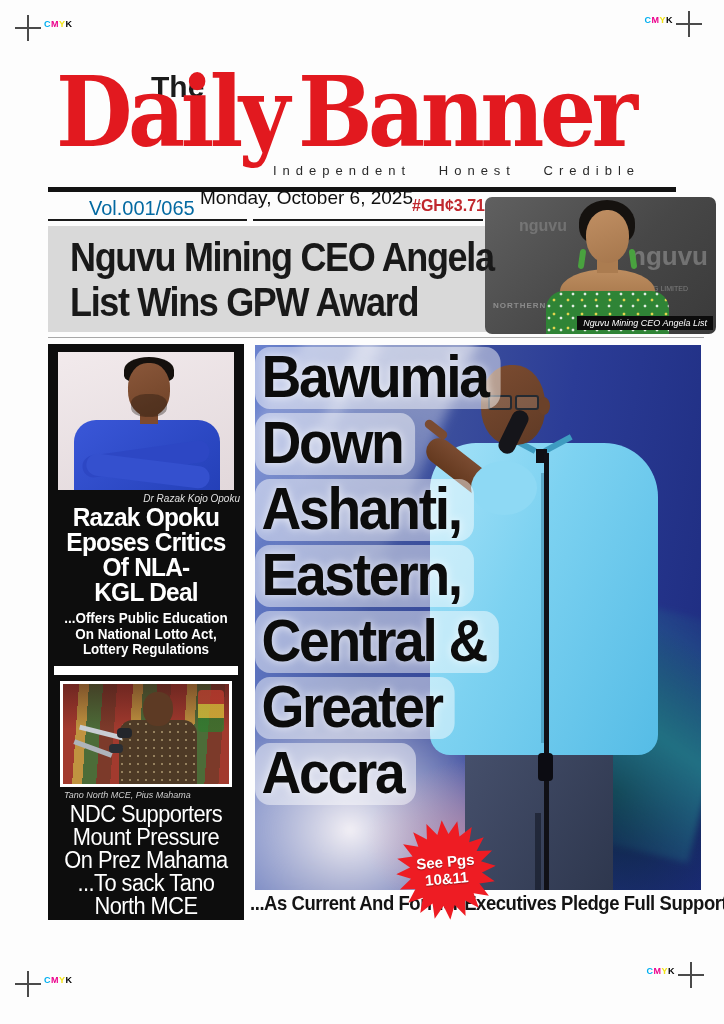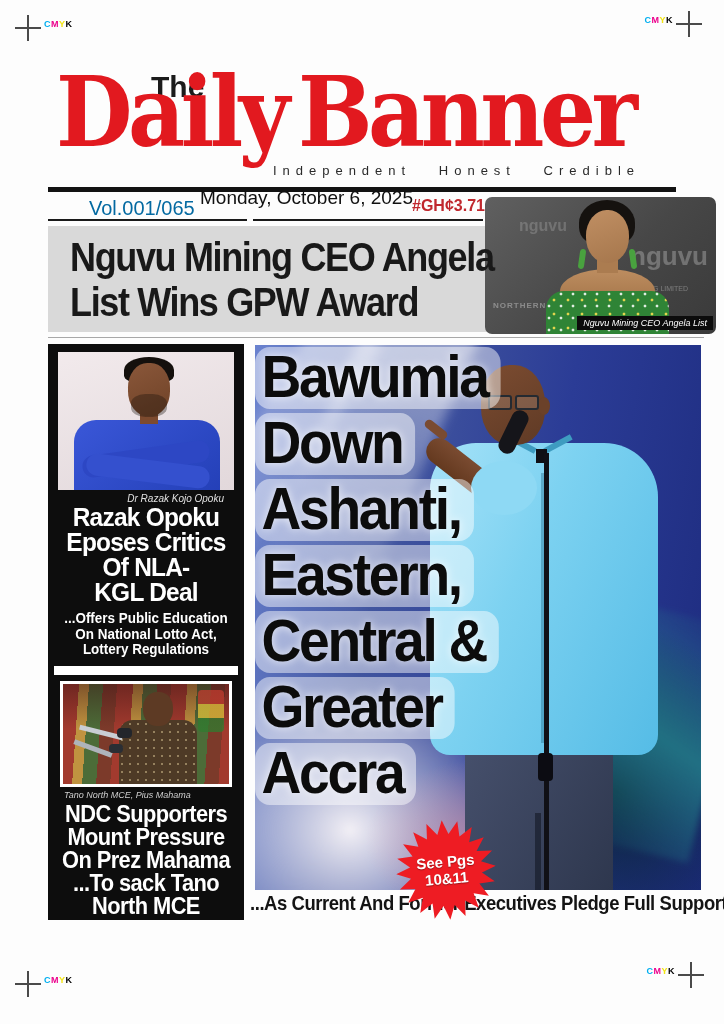--- a/index.html
+++ b/index.html
@@ -68,21 +68,21 @@
   .p1{left:10px;top:8px;width:176px;height:138px;overflow:hidden;
       background:linear-gradient(160deg,#f2eaec,#e2d8db);}
   .rz-hair{left:66px;top:5px;width:50px;height:26px;background:#14100d;border-radius:50% 50% 30% 30%;}
   .rz-face{left:70px;top:11px;width:42px;height:53px;background:linear-gradient(155deg,#8a573a,#6f4227);border-radius:46%;}
   .rz-beard{left:73px;top:42px;width:36px;height:23px;background:rgba(20,14,10,.35);border-radius:40%;}
   .rz-neck{left:82px;top:59px;width:18px;height:13px;background:#7c4a2e;}
   .rz-body{left:16px;top:68px;width:146px;height:70px;background:linear-gradient(140deg,#3a57d8,#2440b8);
            border-radius:22px 22px 0 0;}
   .rz-arm1{left:24px;top:96px;width:128px;height:22px;background:#2d47c4;border-radius:12px;transform:rotate(-8deg);}
   .rz-arm2{left:28px;top:108px;width:124px;height:22px;background:#3450ce;border-radius:12px;transform:rotate(7deg);}
-  .cap1{left:0;top:149px;width:176px;text-align:right;color:#e0e0e0;font-style:italic;font-size:10px;}
+  .cap1{left:0;top:149px;width:176px;text-align:right;color:#e0e0e0;font-style:italic;font-size:10px;padding-left:16px;}
   .h1{left:0;top:161px;width:196px;text-align:center;color:#fff;font-weight:bold;
       font-size:26px;line-height:25px;letter-spacing:-0.8px;}
   .h1 div{position:static;transform:scaleX(.94);}
   .sub1{left:0;top:267px;width:196px;text-align:center;color:#fff;font-weight:bold;
         font-size:14px;line-height:15.5px;}
   .sub1 div{position:static;transform:scaleX(.96);}
   .divider{left:6px;top:322px;width:184px;height:9px;background:#fff;}
   .p2{left:12px;top:337px;width:172px;height:106px;border:3px solid #fff;box-sizing:border-box;overflow:hidden;
       background:repeating-linear-gradient(94deg,#a23a2e 0 16px,#c09340 16px 26px,#4c6c38 26px 40px,#7c3a2a 40px 54px);}
   .tn-drape{left:0;top:0;width:100%;height:100%;background:linear-gradient(rgba(60,20,20,.5),transparent 45%);}
@@ -90,21 +90,21 @@
            background:linear-gradient(#c23b2e 0 33%,#e2c23a 33% 66%,#2f7c2f 66%);}
   .tn-body{left:56px;top:36px;width:78px;height:64px;border-radius:14px 14px 0 0;background-color:#4e3a26;
            background-image:radial-gradient(circle at 3px 4px, rgba(220,200,150,.5) 1px, transparent 1.5px);
            background-size:8px 8px;}
   .tn-head{left:80px;top:8px;width:30px;height:34px;background:#5d3a24;border-radius:46%;}
   .tn-mic1{left:16px;top:46px;width:44px;height:5px;background:#c9ced4;transform:rotate(14deg);}
   .tn-michead1{left:54px;top:44px;width:15px;height:10px;background:#23262b;border-radius:4px;}
   .tn-mic2{left:10px;top:62px;width:40px;height:5px;background:#aeb4bb;transform:rotate(20deg);}
   .tn-michead2{left:46px;top:60px;width:14px;height:9px;background:#2a2e34;border-radius:4px;}
   .cap2{left:16px;top:446px;color:#cfcfcf;font-style:italic;font-size:9px;}
-  .h2{left:0;top:459px;width:196px;text-align:center;color:#fff;font-weight:bold;
+  .h2{left:0;top:459px;width:196px;text-align:center;color:#fff;font-weight:normal;
       font-size:23px;line-height:23px;letter-spacing:-0.6px;}
   .h2 div{position:static;transform:scaleX(.95);}
 
   
   .mp{position:absolute;left:255px;top:345px;width:446px;height:545px;overflow:hidden;z-index:1;
       background:linear-gradient(100deg,#6a82cf 0%,#41559f 30%,#2b3c96 60%,#1d2b7e 100%);}
   .mp *{position:absolute;}
   .beam1{left:60px;top:-60px;width:110px;height:330px;transform:rotate(24deg);filter:blur(6px);
          background:linear-gradient(rgba(255,255,255,.5),rgba(255,255,255,0));}
   .beam2{left:-14px;top:-40px;width:70px;height:290px;transform:rotate(32deg);filter:blur(6px);

